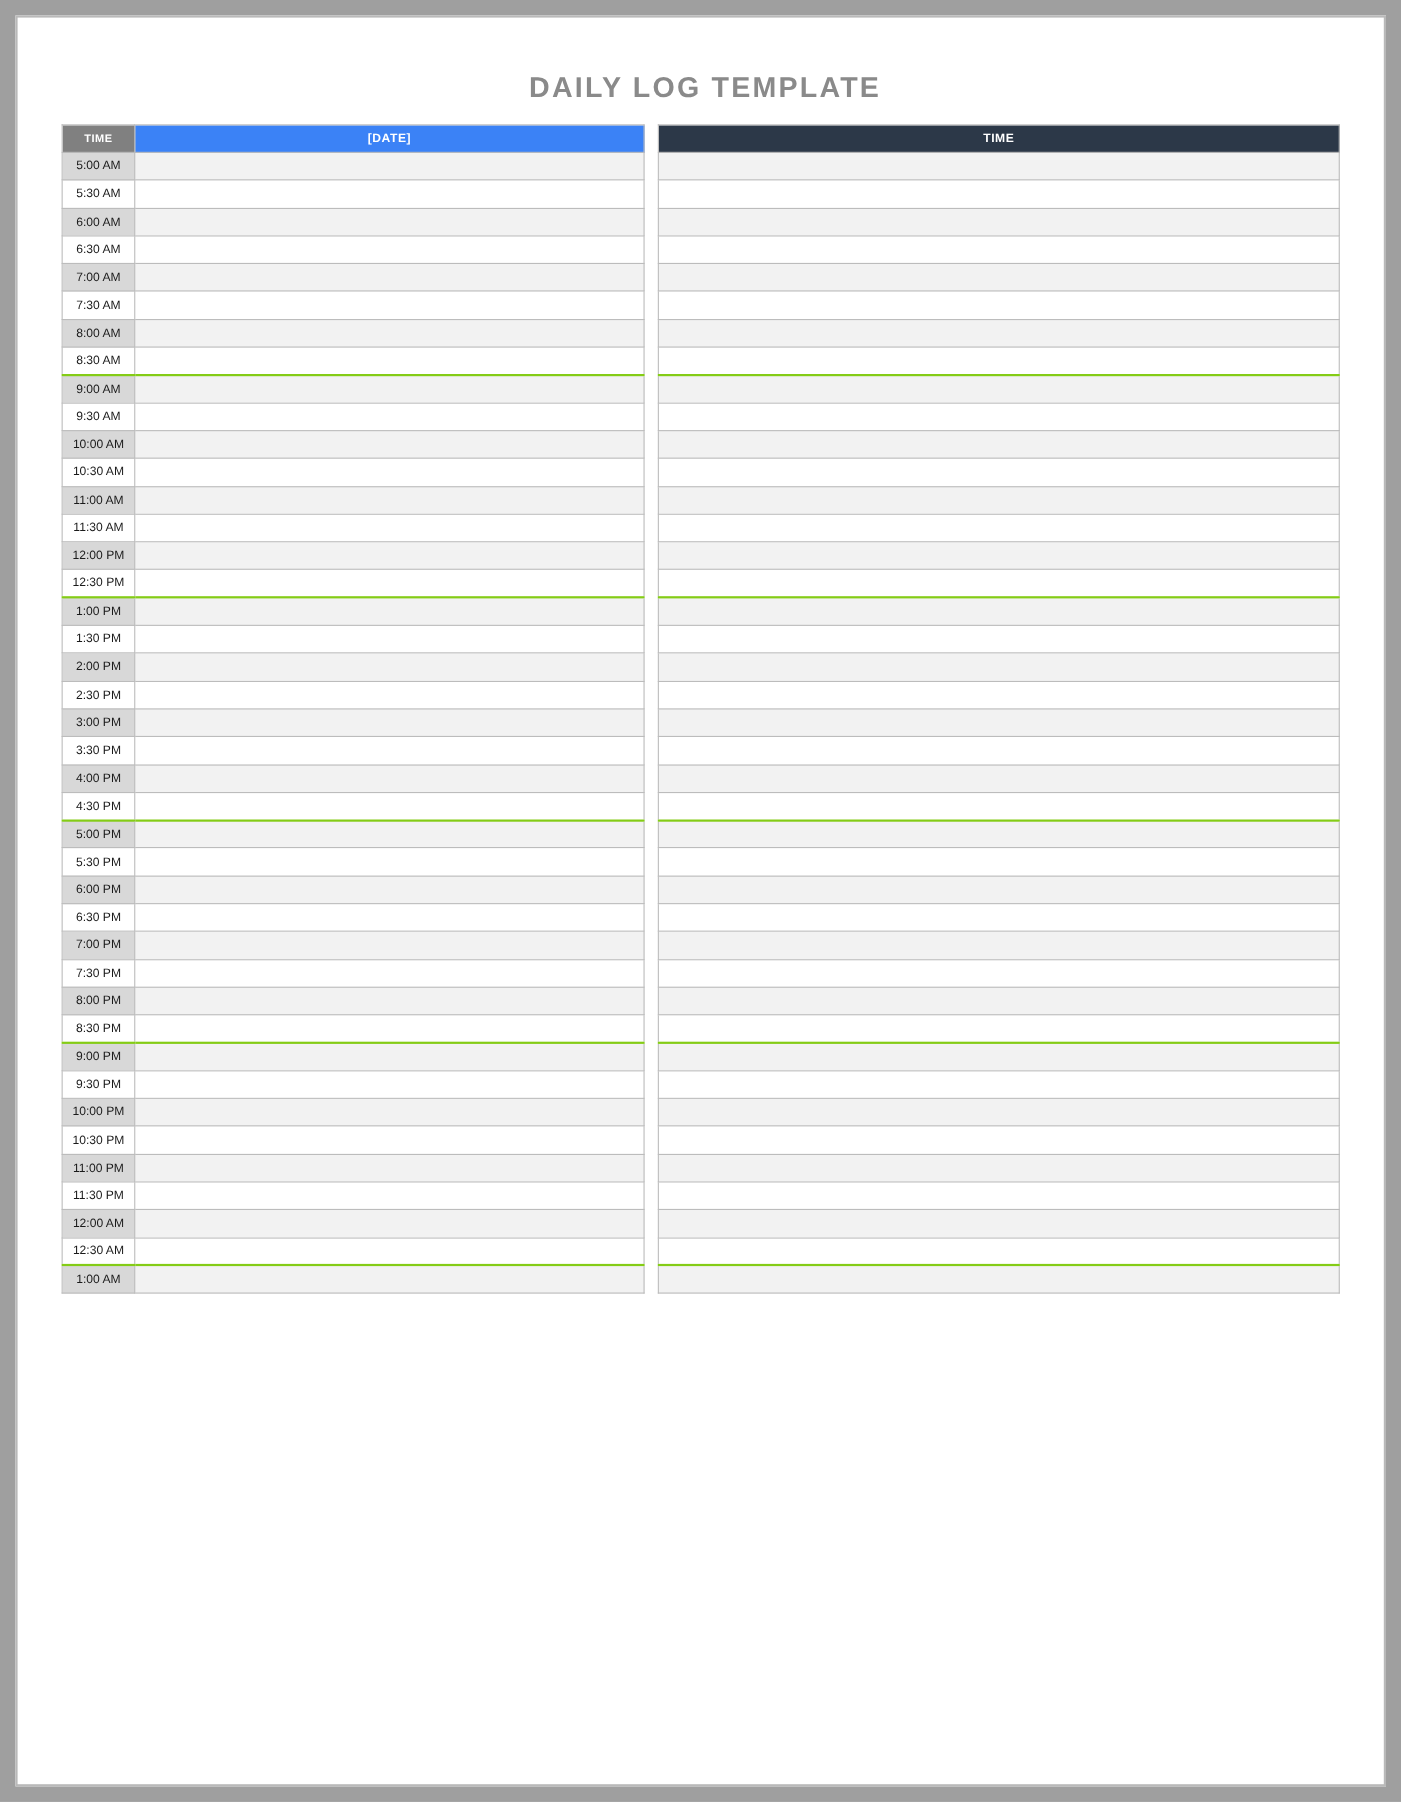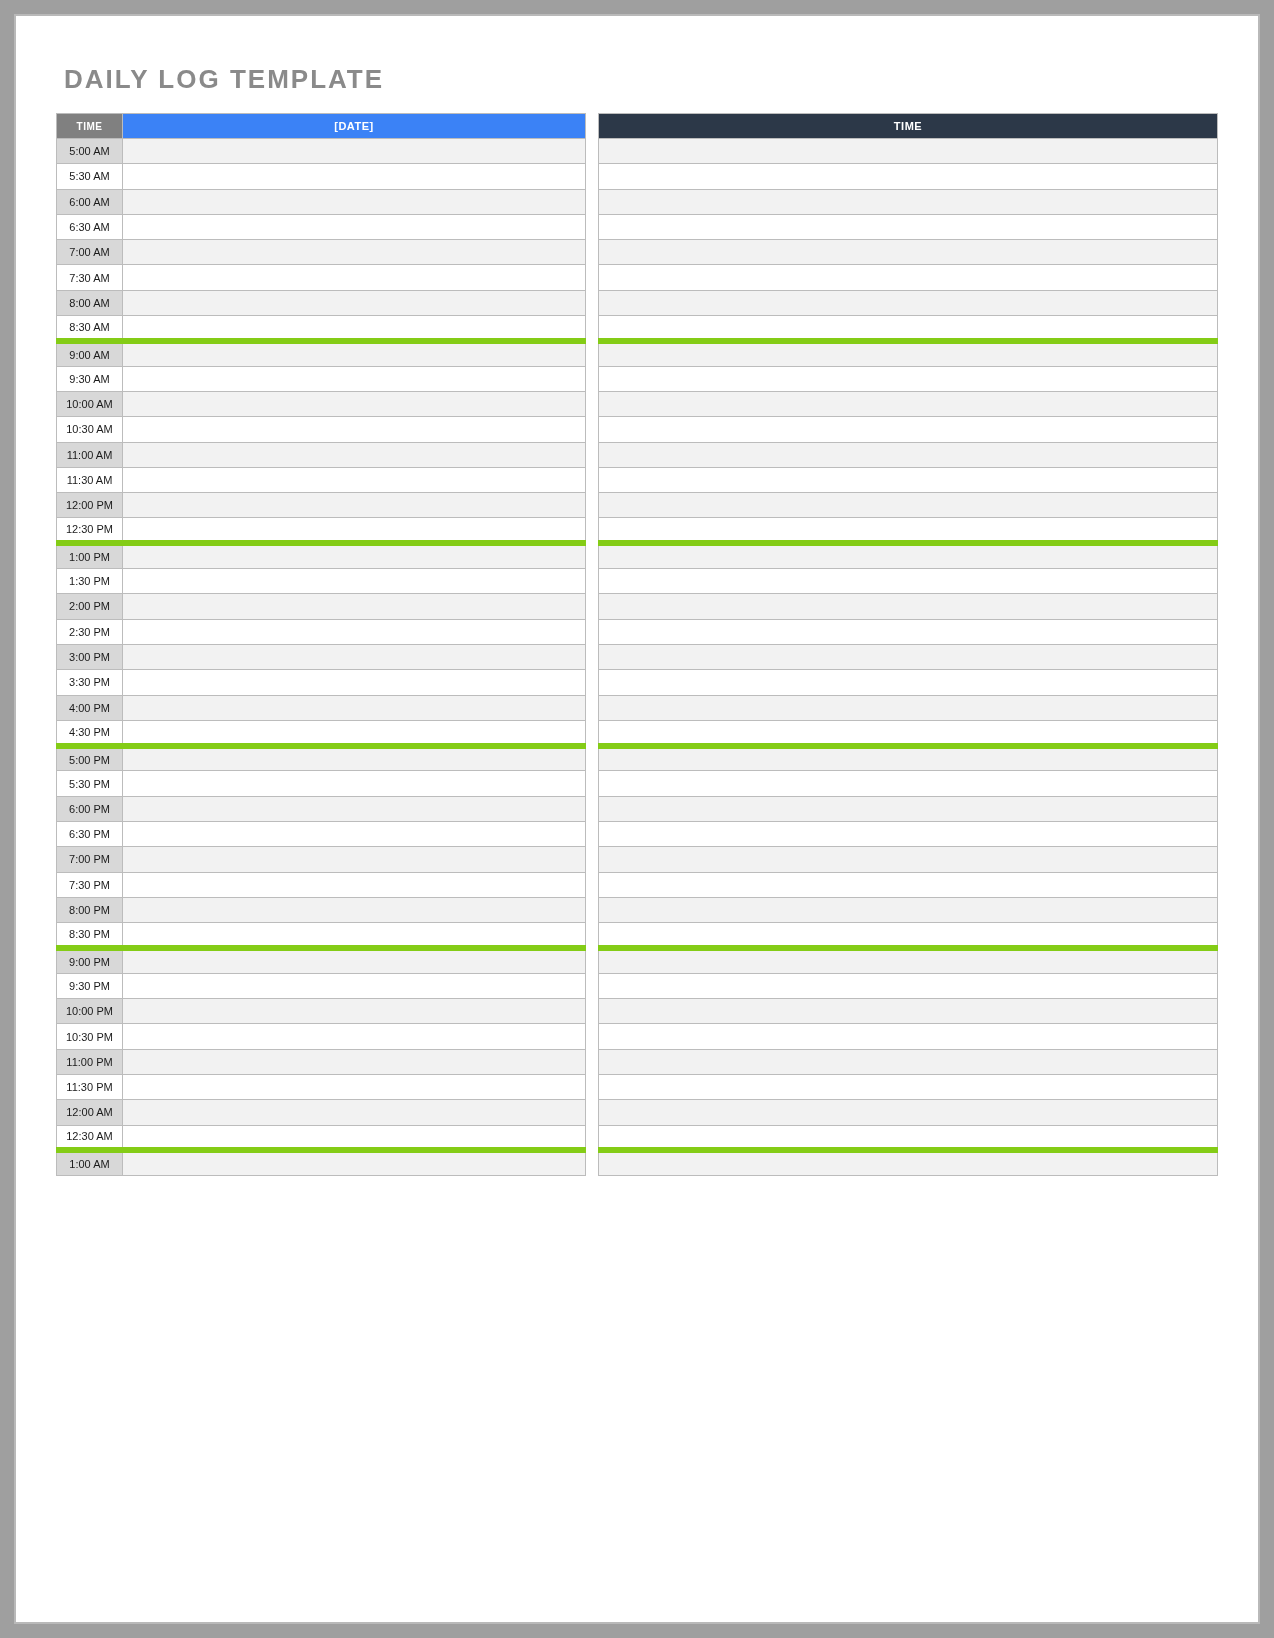--- a/index.html
+++ b/index.html
@@ -21,20 +21,21 @@
     background: #ffffff;
     border: 2px solid #b9b9b9;
     padding: 36px 40px 36px 40px;
   }
   .title {
     color: #8a8a8a;
     font-size: 26px;
     font-weight: 700;
     letter-spacing: 2px;
     margin: 12px 0 18px 8px;
+    text-align: center;
   }
   .tables {
     display: flex;
     gap: 12px;
     align-items: flex-end;
   }
   table {
     border-collapse: collapse;
     width: 100%;
     font-size: 11px;
@@ -71,21 +72,21 @@
   td.time {
     width: 66px;
     text-align: center;
     font-size: 11px;
     color: #1a1a1a;
   }
   td.time.shade { background: #d8d8d8; }
   td.entry, td.note { background: #ffffff; }
   td.entry.shade, td.note.shade { background: #f2f2f2; }
   
-  tr.sep td { border-bottom: 6px solid #84cc16; }
+  tr.sep td { border-bottom: 2px solid #84cc16; }
 </style>
 </head>
 <body>
 
 <div class="outer">
   <div class="page">
     <div class="title">DAILY LOG TEMPLATE</div>
 
     <div class="tables">
 

